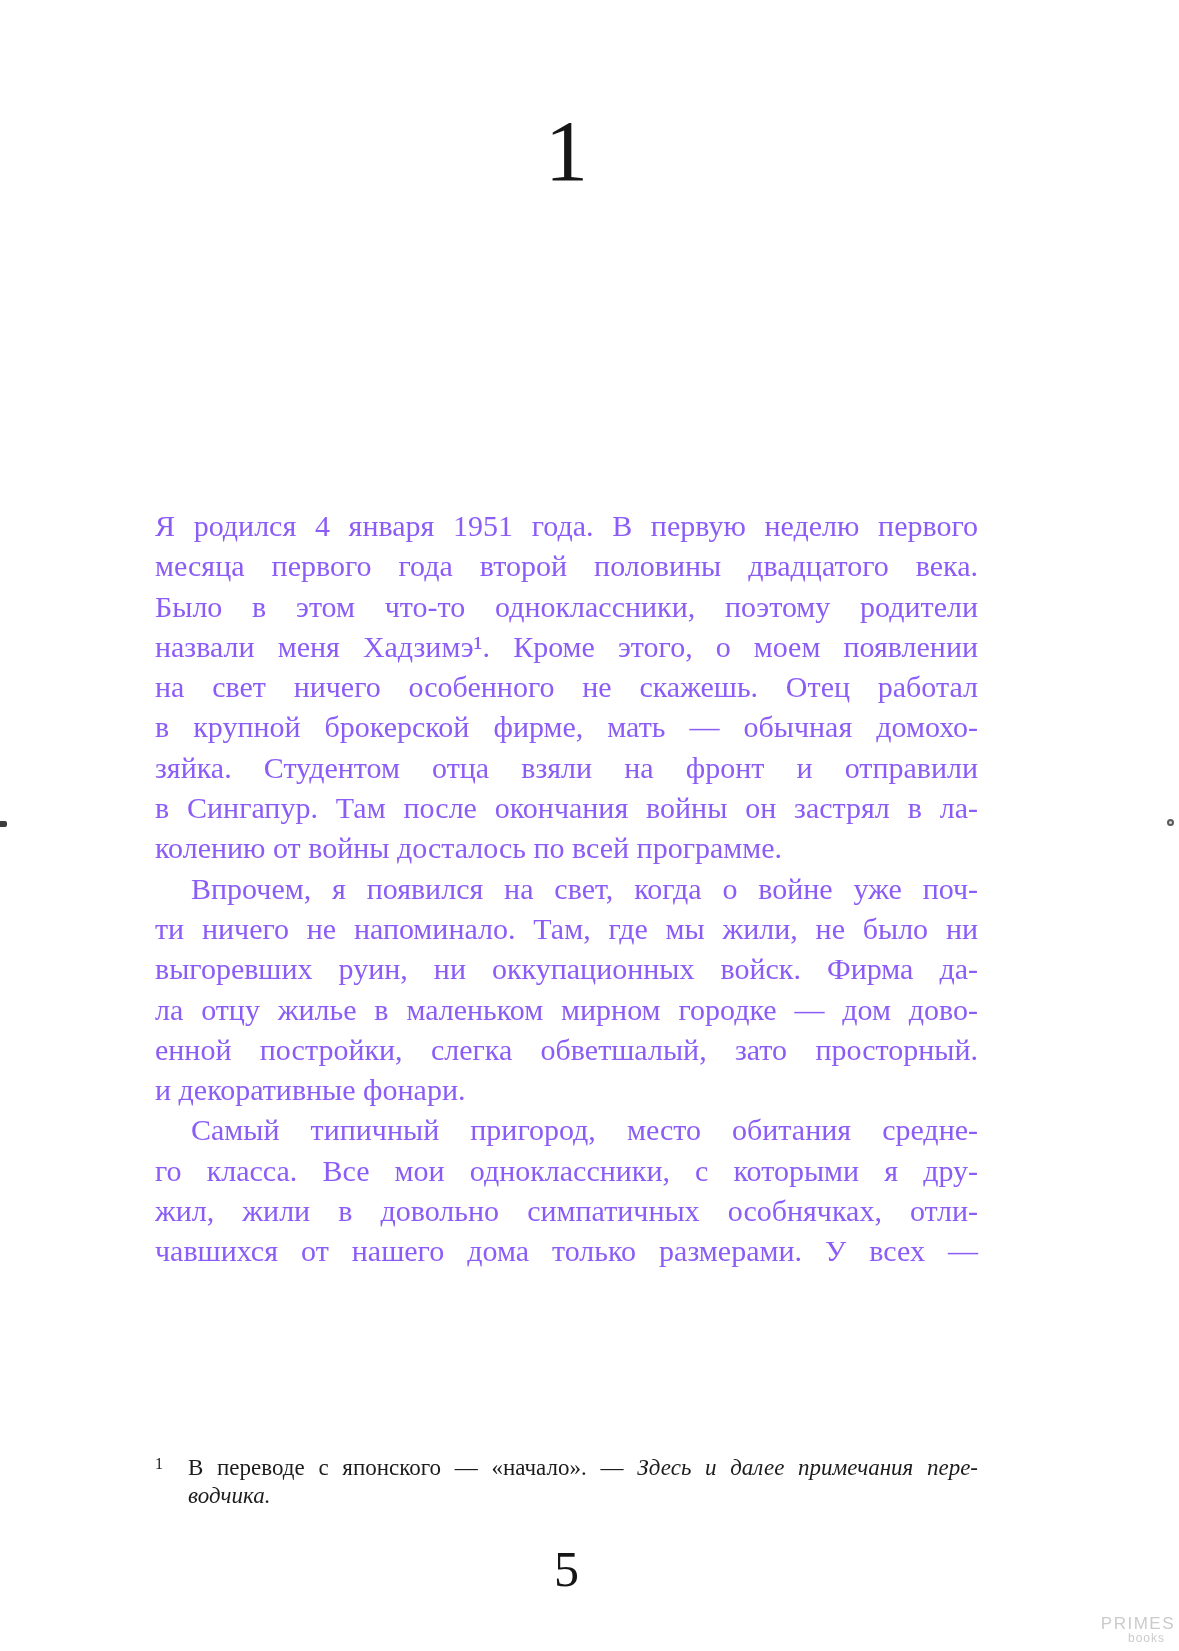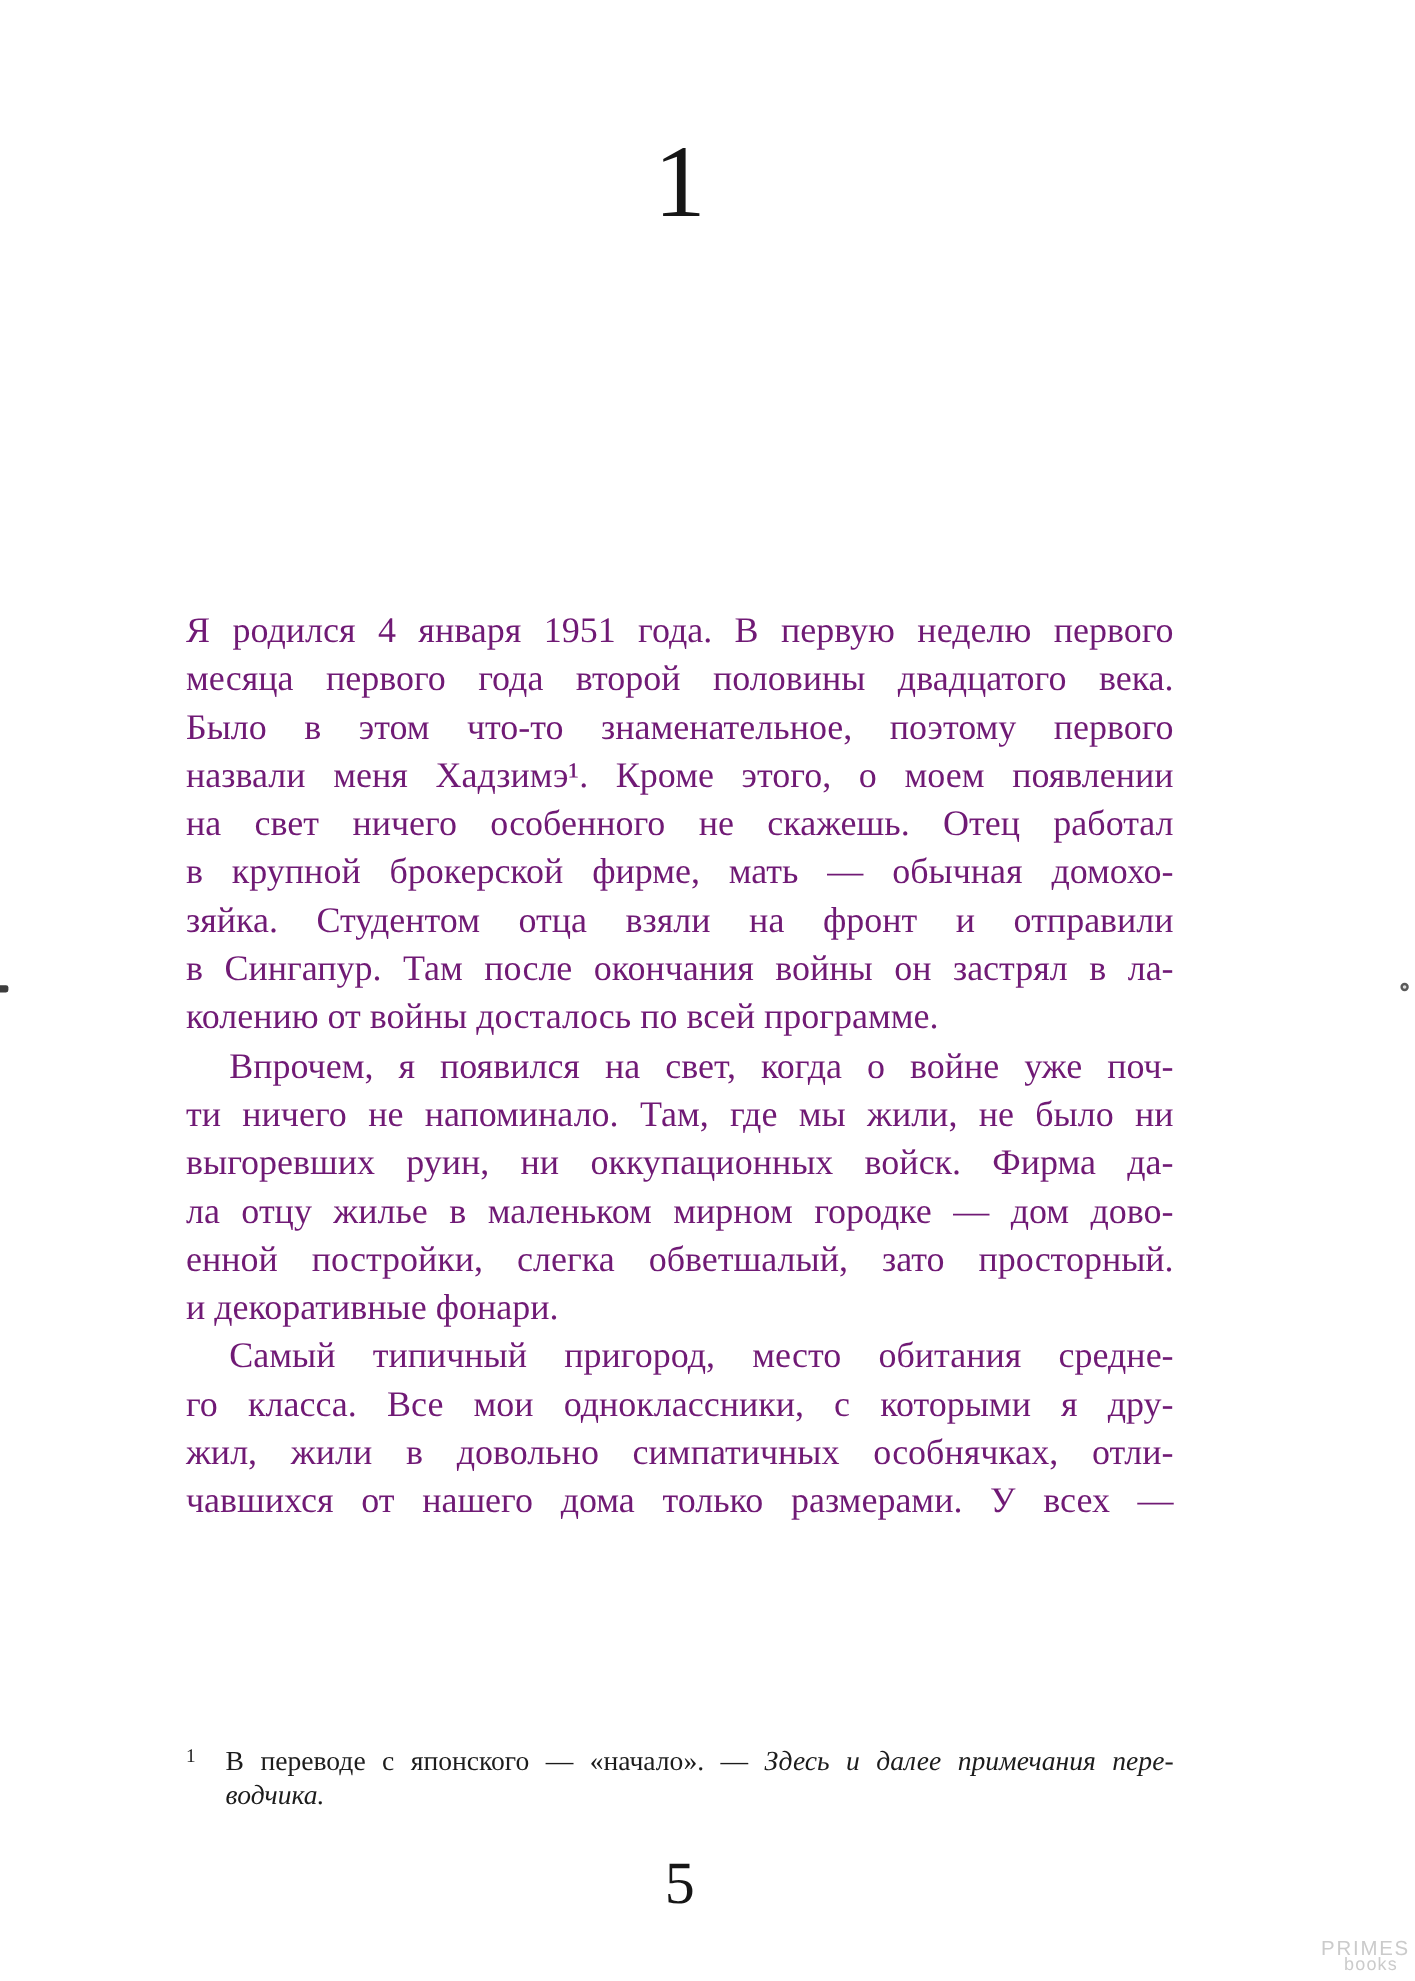--- a/index.html
+++ b/index.html
@@ -26,21 +26,21 @@
     line-height: 1;
     color: #161616;
   }
   .body-text {
     position: absolute;
     top: 506px;
     left: 155px;
     width: 823px;
     font-size: 30px;
     line-height: 40.3px;
-    color: #701a75;
+    color: #8b5cf6;
   }
   .body-text .line {
     height: 40.3px;
     text-align: justify;
     text-align-last: justify;
     text-justify: inter-word;
     white-space: nowrap;
   }
   .body-text .line.indent {
     padding-left: 36px;
@@ -92,21 +92,21 @@
     font-family: "Liberation Sans", "DejaVu Sans", sans-serif;
     color: #cbcbcb;
     user-select: none;
   }
   .watermark .wm-primes {
     font-size: 17px;
     line-height: 15px;
     letter-spacing: 1.5px;
   }
   .watermark .wm-books {
-    font-size: 15px;
+    font-size: 12px;
     line-height: 14px;
     letter-spacing: 1px;
     margin-right: 10px;
   }
   .artifact {
     position: absolute;
   }
   .artifact-left {
     left: -2px;
     top: 821px;
@@ -129,21 +129,21 @@
 </head>
 <body>
 
 <div class="page">
 
   <div class="chapter-number">1</div>
 
   <div class="body-text">
       <div class="line">Я родился 4 января 1951 года. В первую неделю первого</div>
       <div class="line">месяца первого года второй половины двадцатого века.</div>
-      <div class="line">Было в этом что-то знаменательное, поэтому первого</div>
+      <div class="line">Было в этом что-то одноклассники, поэтому родители</div>
       <div class="line">назвали меня Хадзимэ¹. Кроме этого, о моем появлении</div>
       <div class="line">на свет ничего особенного не скажешь. Отец работал</div>
       <div class="line">в крупной брокерской фирме, мать — обычная домохо-</div>
       <div class="line">зяйка. Студентом отца взяли на фронт и отправили</div>
       <div class="line">в Сингапур. Там после окончания войны он застрял в ла-</div>
       <div class="line para-end">колению от войны досталось по всей программе.</div>
       <div class="line indent">Впрочем, я появился на свет, когда о войне уже поч-</div>
       <div class="line">ти ничего не напоминало. Там, где мы жили, не было ни</div>
       <div class="line">выгоревших руин, ни оккупационных войск. Фирма да-</div>
       <div class="line">ла отцу жилье в маленьком мирном городке — дом дово-</div>

